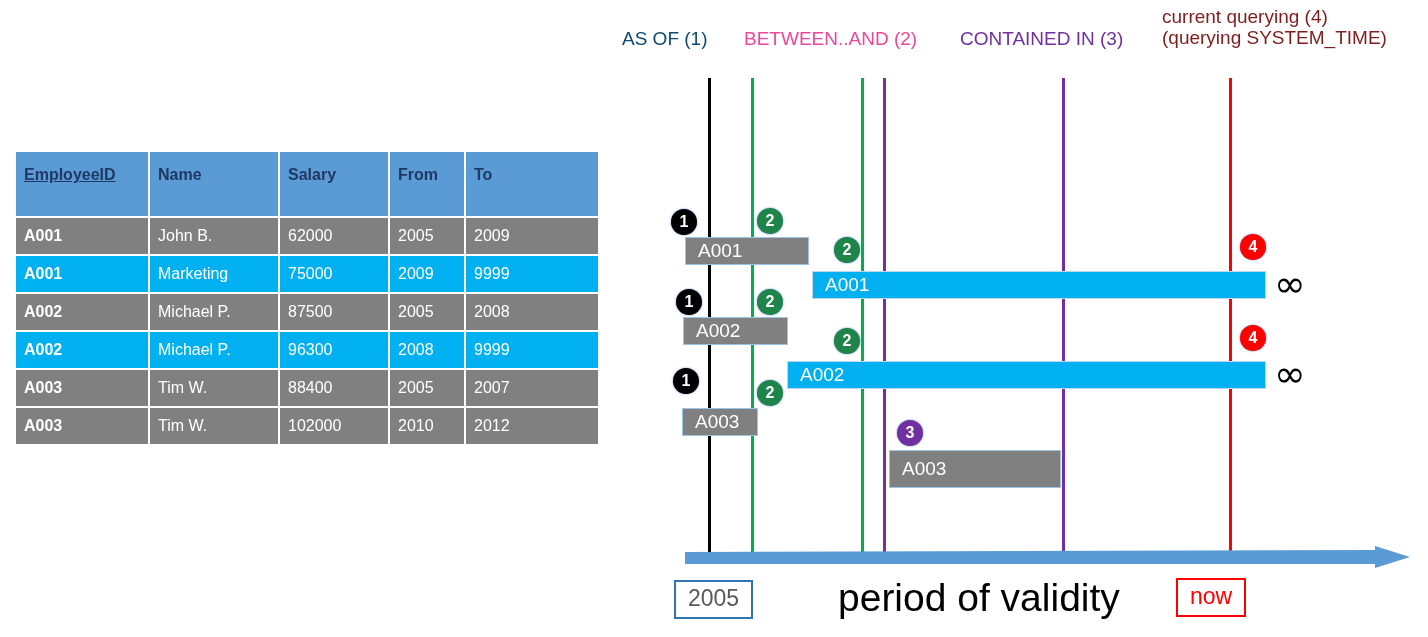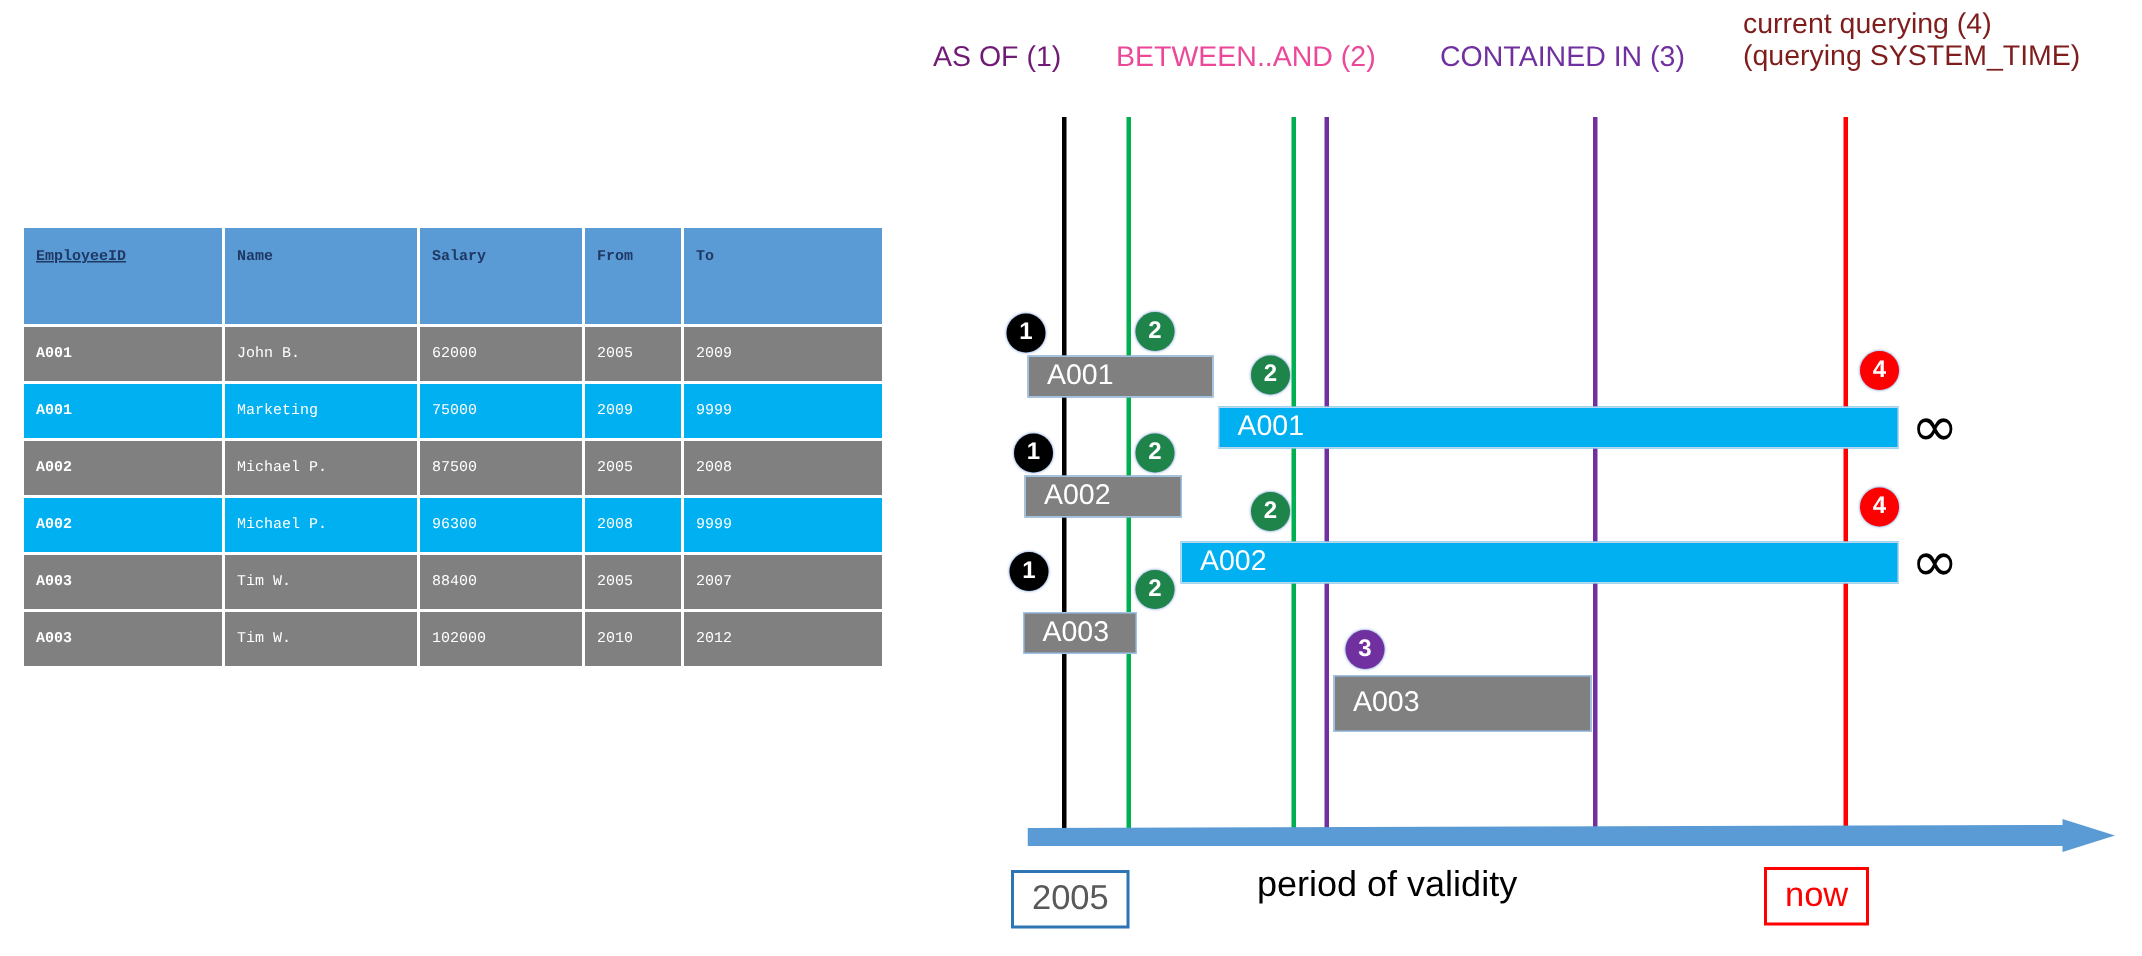--- a/index.html
+++ b/index.html
@@ -16,22 +16,21 @@
     color: #000;
   }
 
   
   #employee-table {
     position: absolute;
     left: 14px;
     top: 150px;
     border-collapse: separate;
     border-spacing: 2px;
-    font-size: 10px;
-    font-family: Liberation Mono, monospace;
+    font-size: 16px;
   }
   #employee-table th,
   #employee-table td {
     padding: 0 8px;
     text-align: left;
     vertical-align: middle;
     white-space: nowrap;
     box-sizing: border-box;
   }
   #employee-table thead th {
@@ -49,36 +48,36 @@
     height: 36px;
     color: #ffffff;
   }
   #employee-table tbody tr.hist td { background: #808080; }
   #employee-table tbody tr.curr td { background: #00B0F0; }
   #employee-table tbody td.idcol { font-weight: bold; }
 
   .c-id   { width: 132px; }
   .c-name { width: 128px; }
   .c-sal  { width: 108px; }
-  .c-from { width: 64px; }
+  .c-from { width: 74px; }
   .c-to   { width: 132px; }
 
   
   #diagram {
     position: absolute;
     left: 0; top: 0;
     width: 1428px; height: 637px;
   }
   .legend {
     position: absolute;
     font-size: 19px;
     white-space: nowrap;
     line-height: 1.12;
   }
-  .legend.asof      { left: 622px;  top: 28px;  color: #701a75; }
+  .legend.asof      { left: 622px;  top: 28px;  color: #0c4a6e; }
   .legend.between   { left: 744px;  top: 28px;  color: #ec4899; }
   .legend.contained { left: 960px;  top: 28px;  color: #7030A0; }
   .legend.current   { left: 1162px; top: 6px;   color: #7f1d1d; }
 
   .vline {
     position: absolute;
     width: 3px;
     top: 78px;
     height: 480px;
   }
@@ -170,21 +169,21 @@
     padding: 5px 12px 7px 12px;
   }
   .axlabel.boxed.red {
     border-color: #FF0000;
     color: #FF0000;
   }
   .lbl-2005 { left: 674px;  top: 580px; }
   .lbl-now  { left: 1176px; top: 578px; }
   .lbl-pov  {
     left: 838px; top: 578px;
-    font-size: 24px; color: #000;
+    font-size: 39px; color: #000;
   }
 </style>
 </head>
 <body>
 
 <table id="employee-table">
   <thead>
     <tr>
       <th class="c-id key"><span>EmployeeID</span></th>
       <th class="c-name"><span>Name</span></th>

